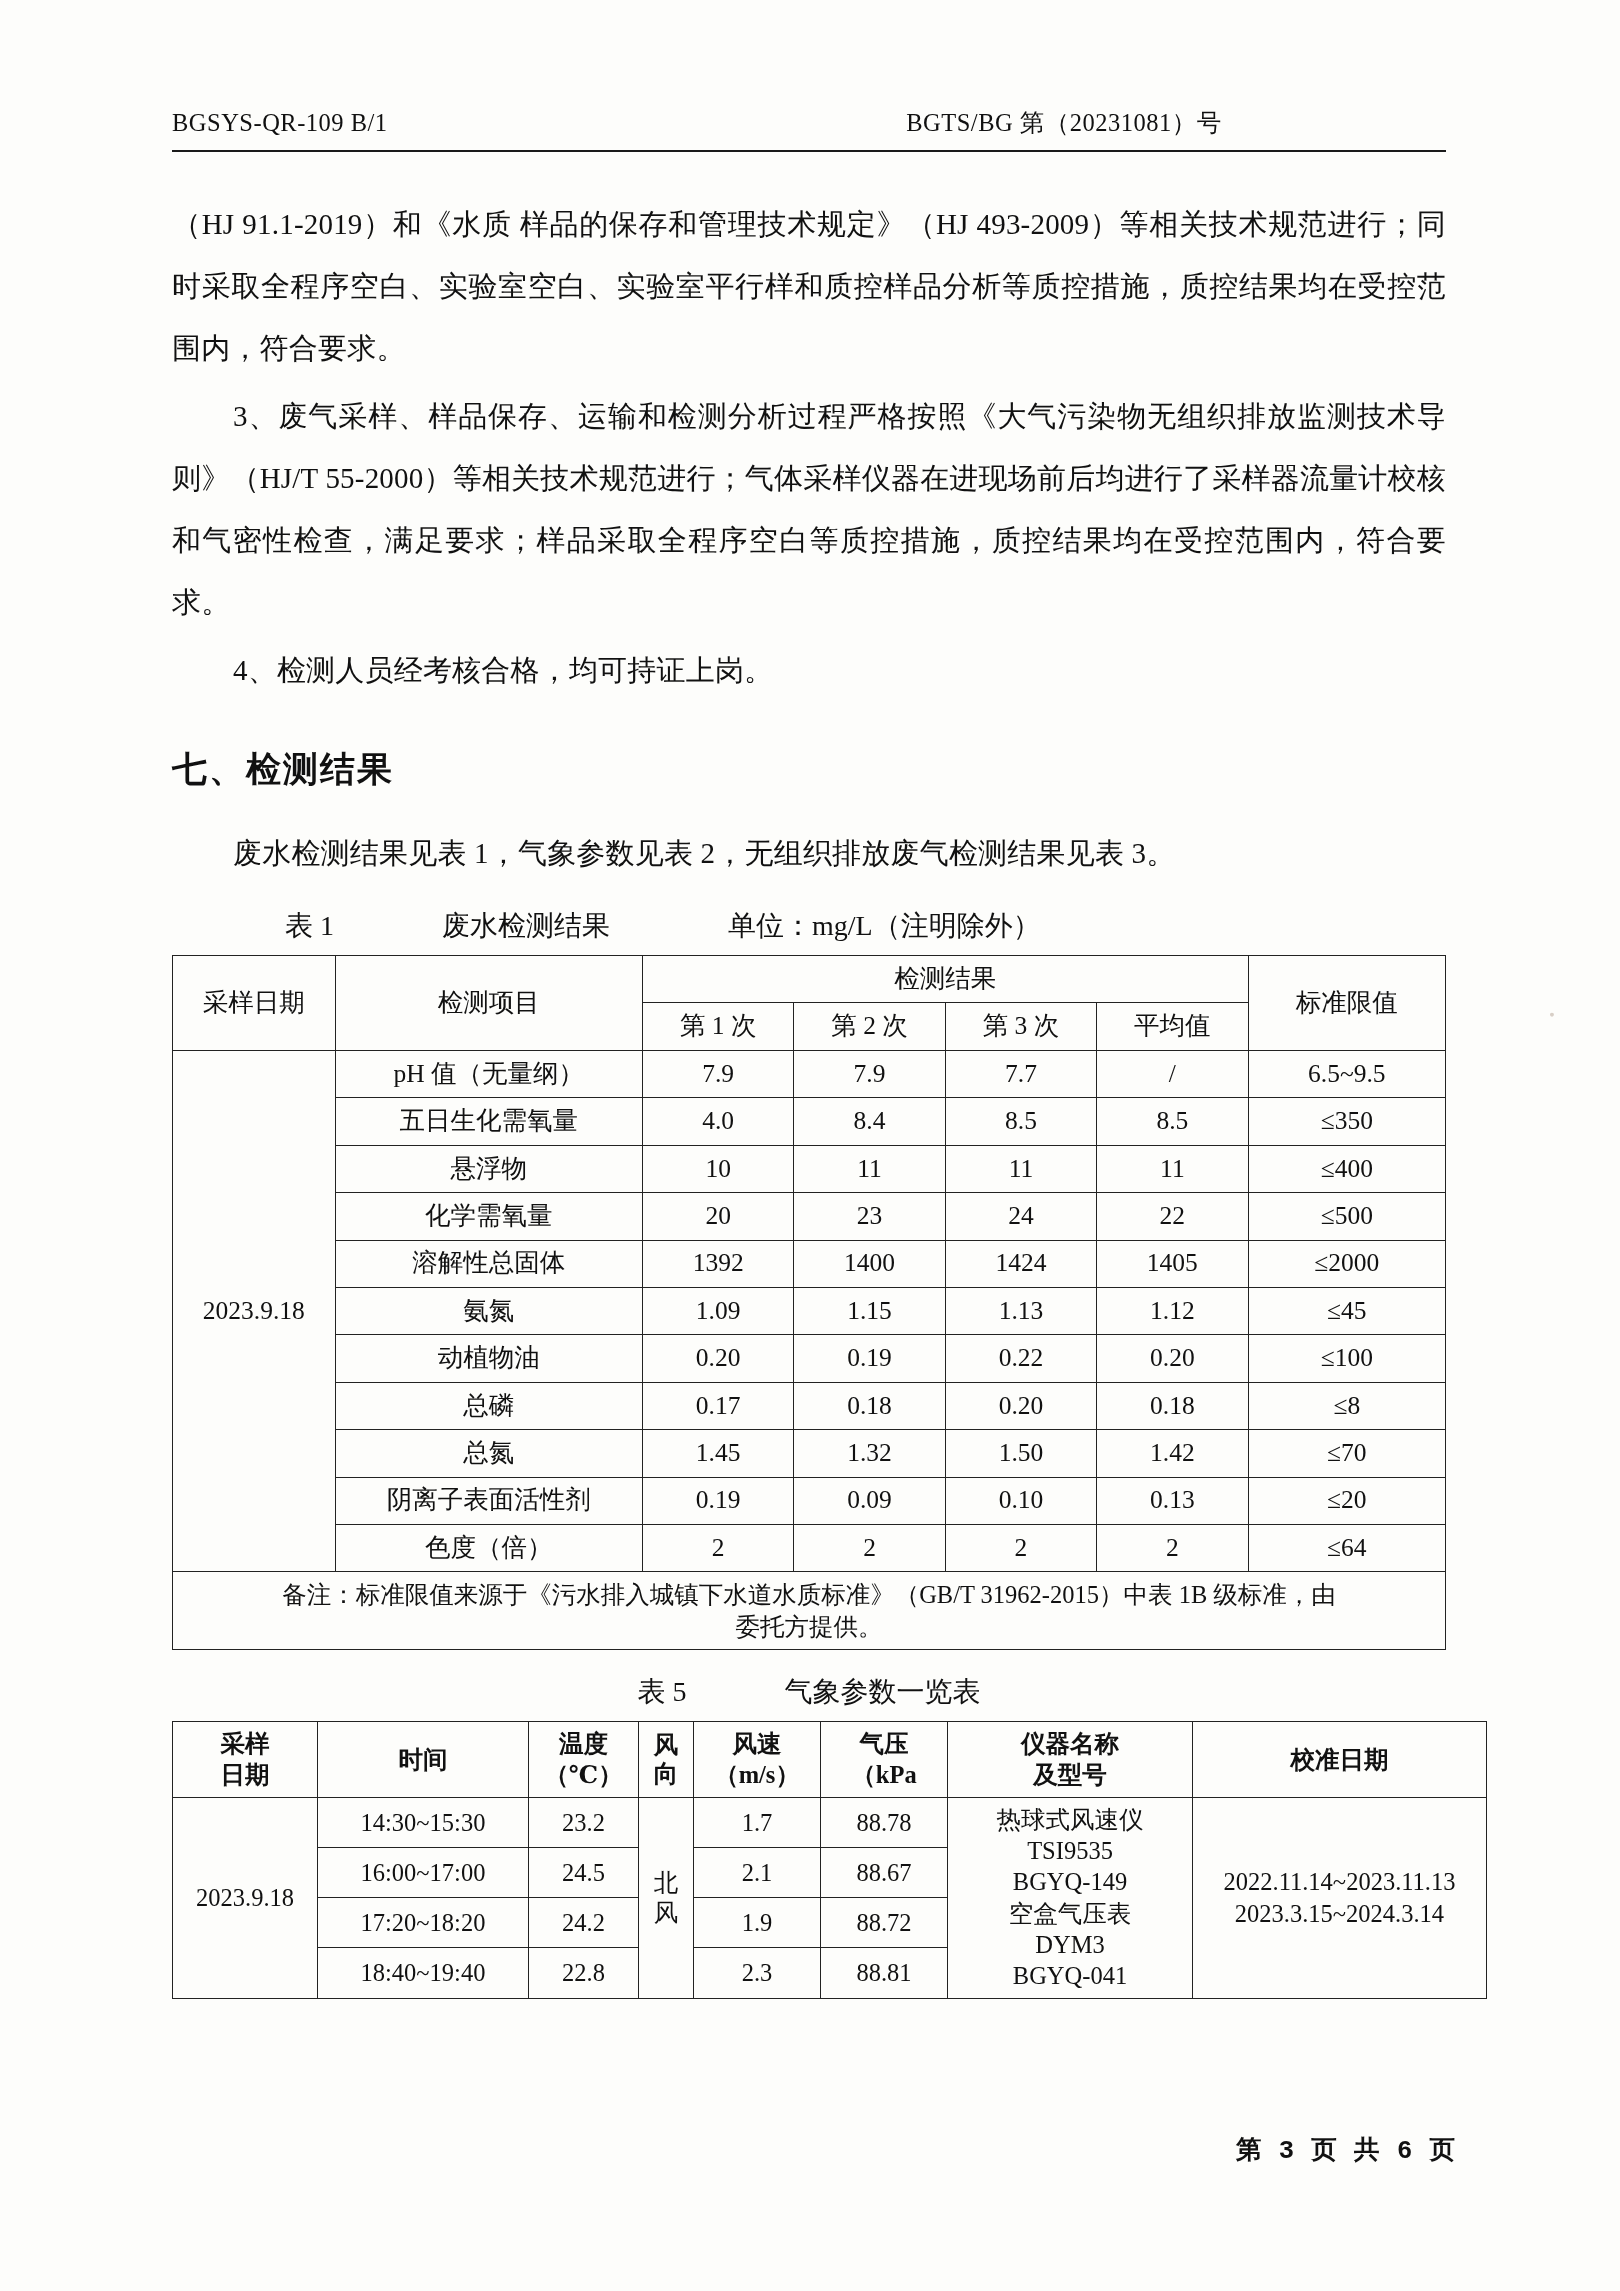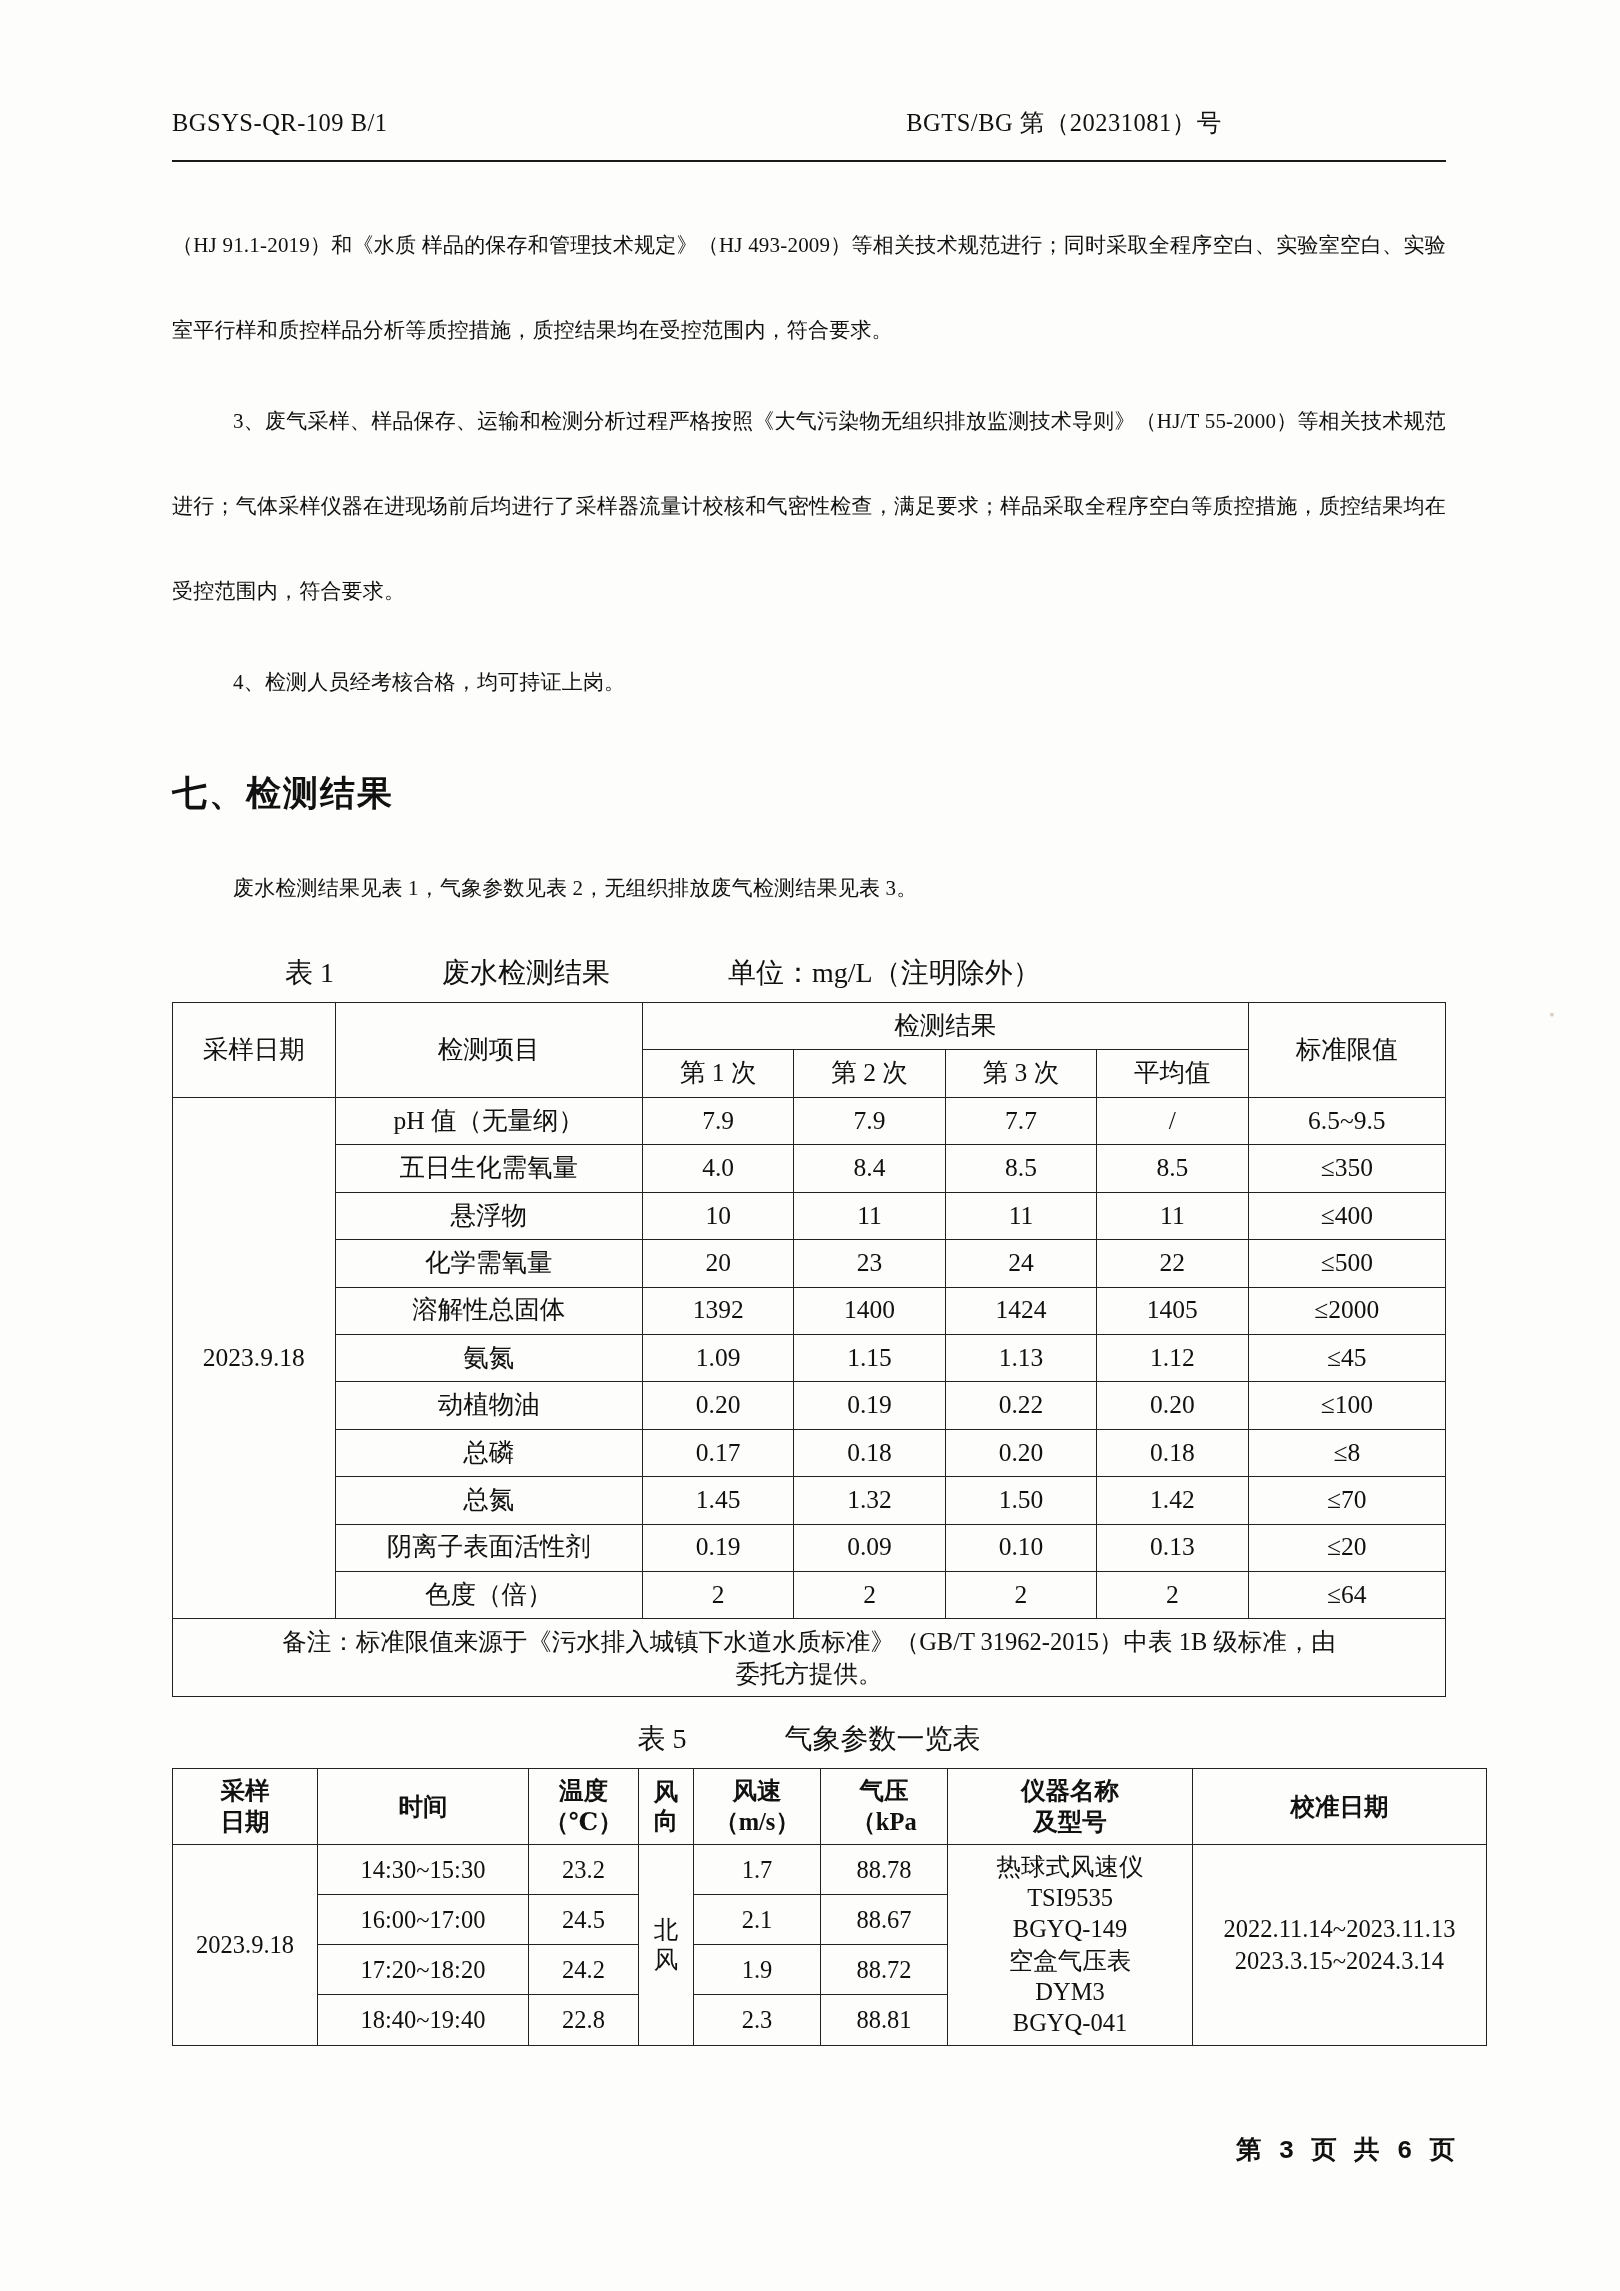--- a/index.html
+++ b/index.html
@@ -31,33 +31,33 @@
     top: 106px;
     width: 1274px;
   }
 
   
   .doc-header {
     display: flex;
     align-items: baseline;
     font-size: 24.5px;
     letter-spacing: 0.5px;
-    padding-bottom: 21px;
+    padding-bottom: 11px;
   }
   .doc-header .left { width: 510px; }
   .doc-header .right { flex: 1; text-align: center; }
   .header-rule {
     border-top: 2.5px solid #1a1a1a;
     margin-bottom: 41px;
   }
 
   
   p.body {
-    font-size: 21px;
-    line-height: 85px;
+    font-size: 29px;
+    line-height: 62px;
     margin: 0 0 5.9px 0;
     text-align: justify;
     text-justify: inter-ideograph;
     letter-spacing: 0.2px;
   }
   p.indent { text-indent: 61px; }
 
   h2.section {
     font-family: "DejaVu Sans", "Liberation Sans", sans-serif;
     font-size: 35px;

